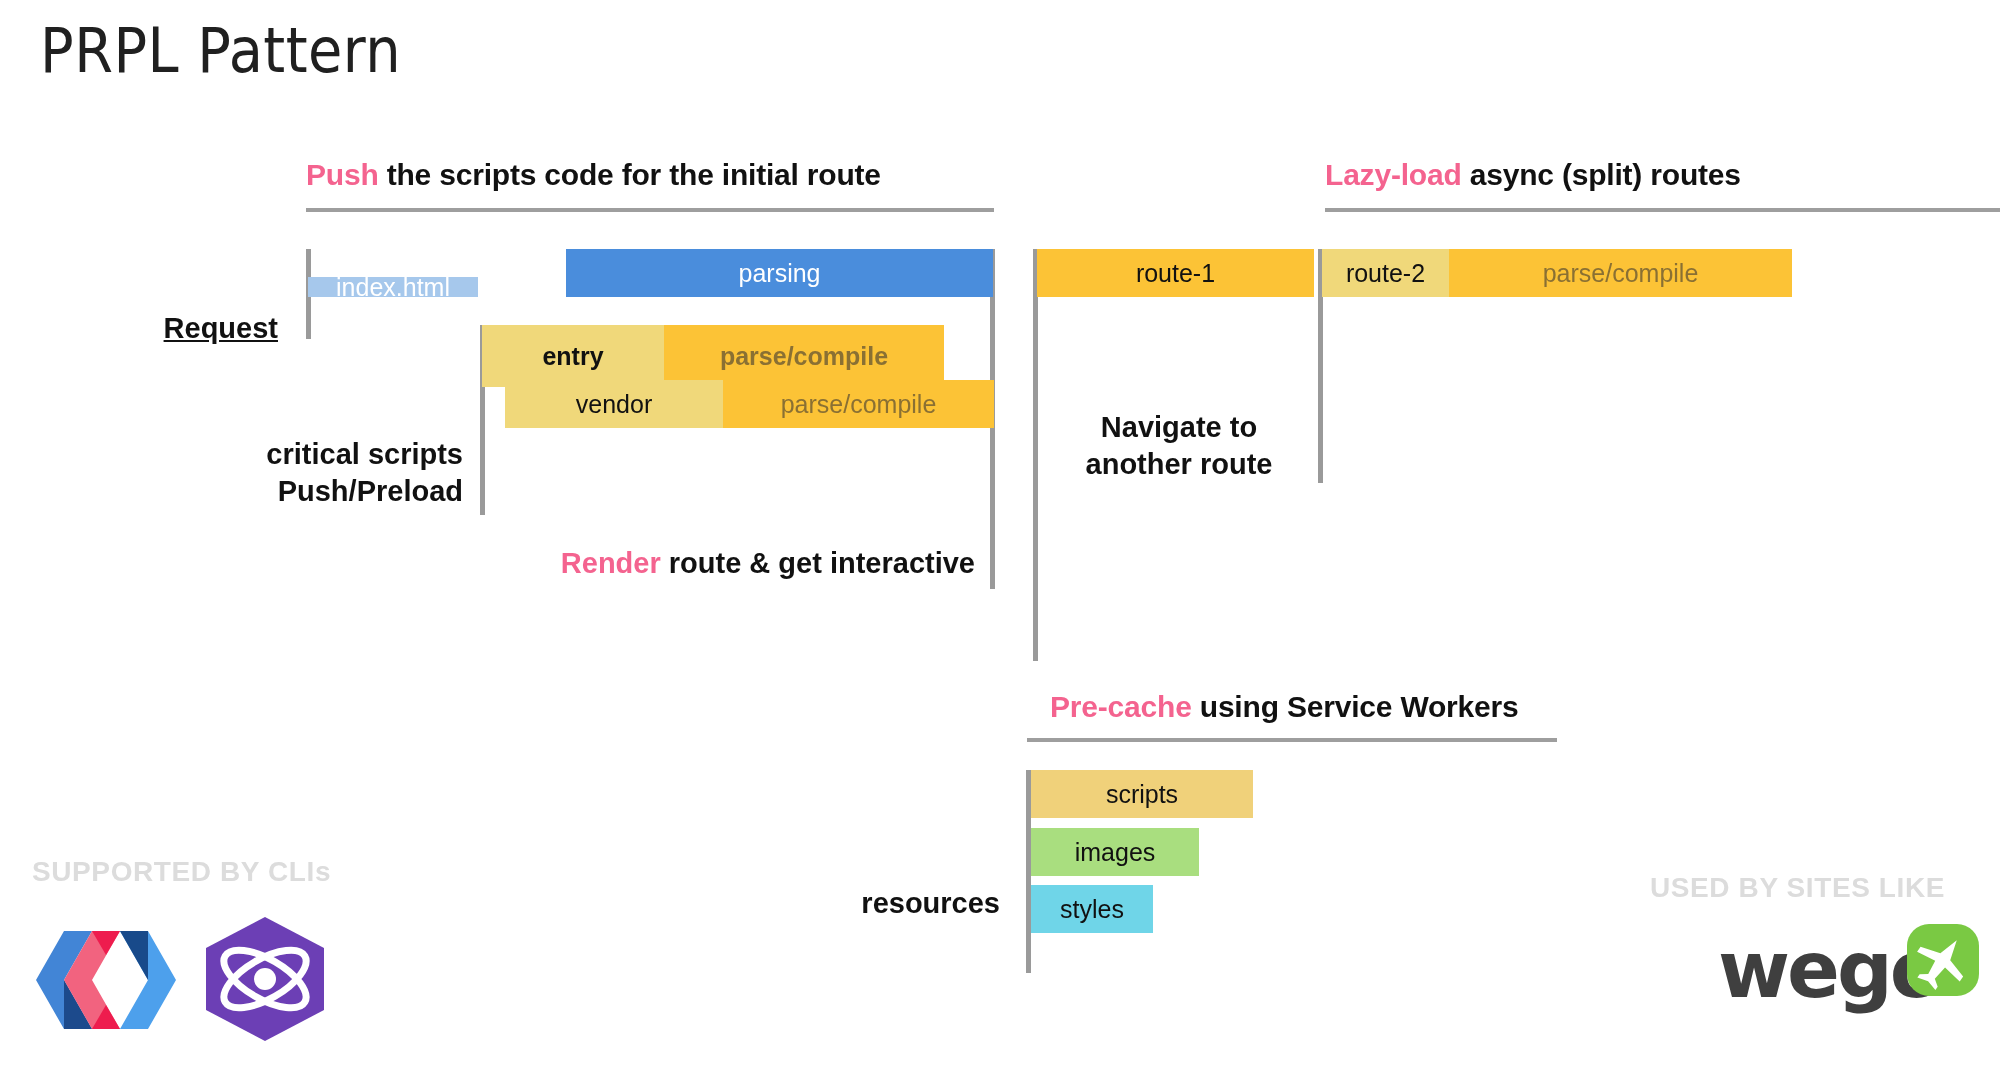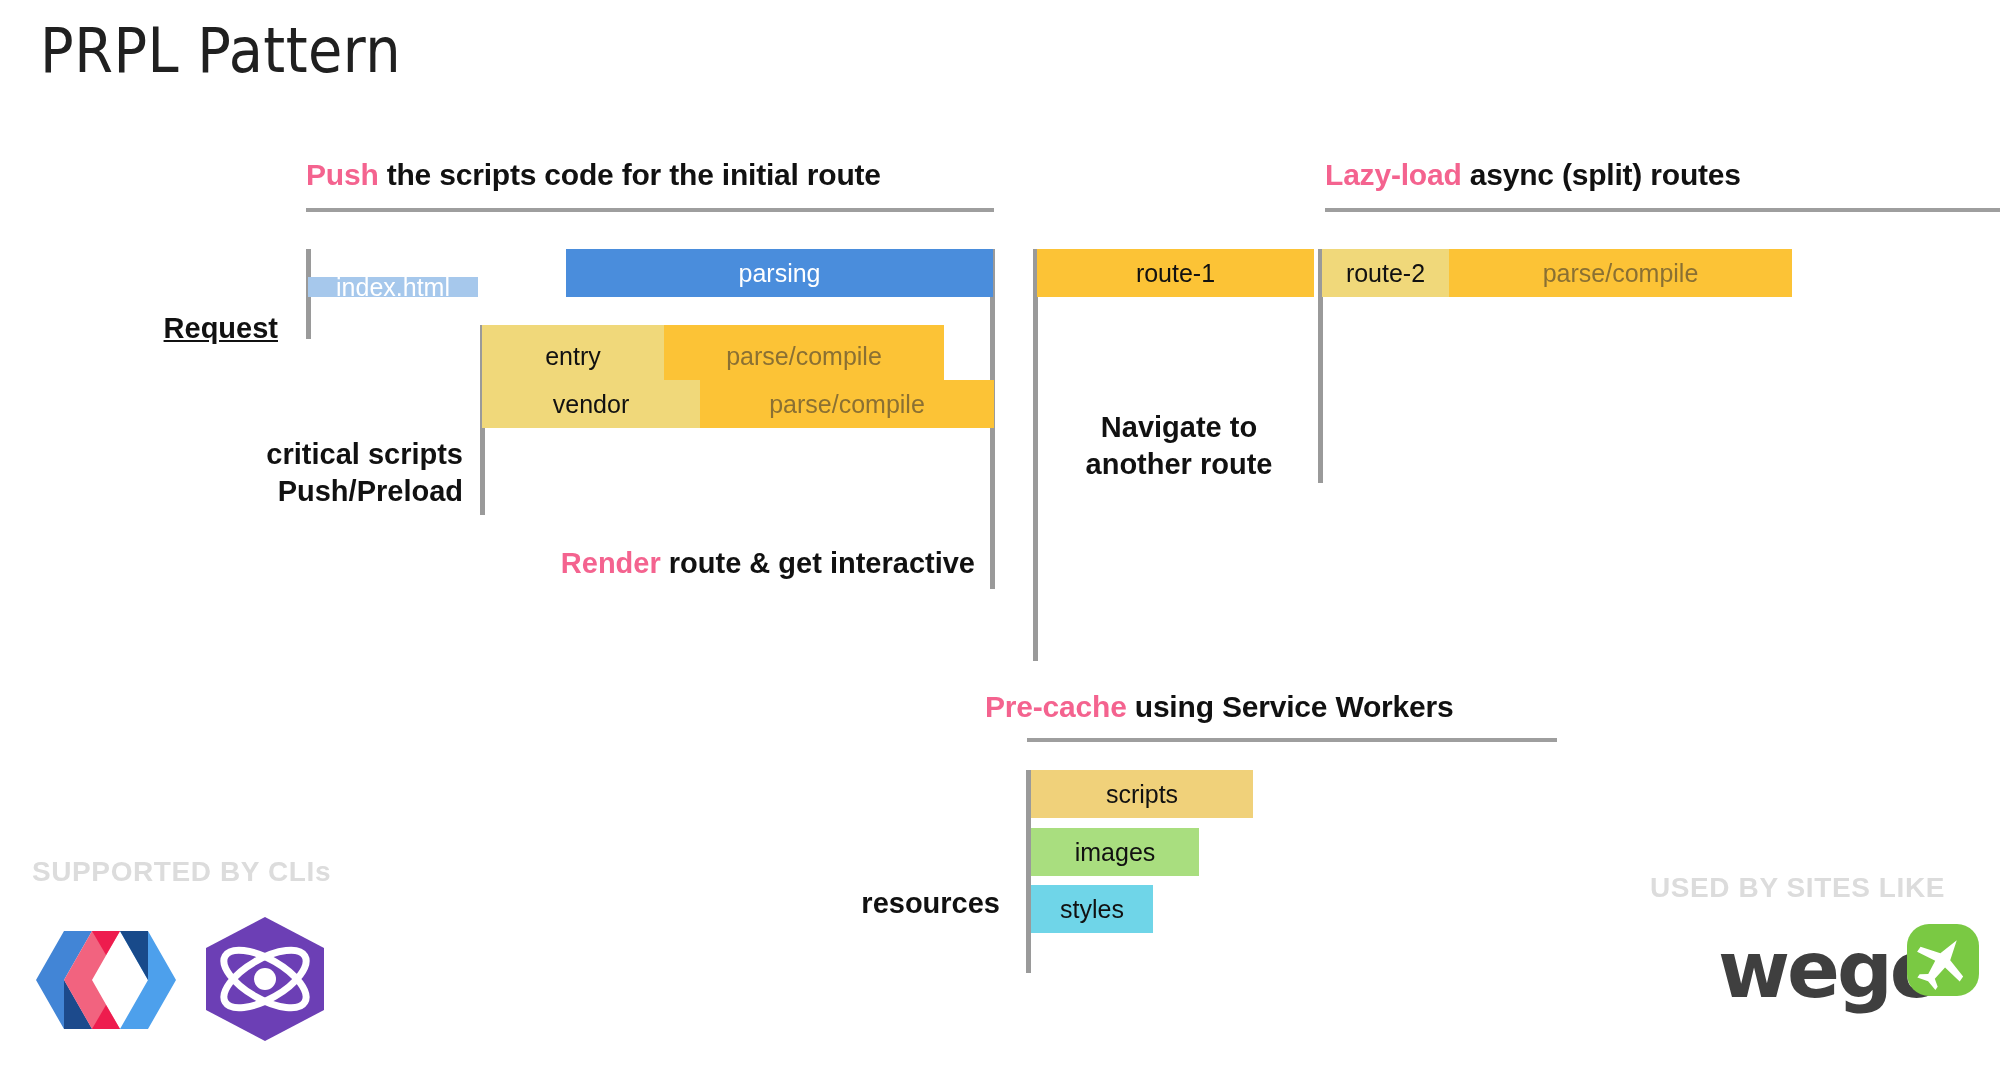--- a/index.html
+++ b/index.html
@@ -133,27 +133,27 @@
   <div class="vline" style="left:1033px; top:249px; height:412px;"></div>
 
   <div class="bar" style="left:308px; top:249px; width:170px; height:48px;">
     <div class="seg blue-light" style="flex:1 1 100%;margin-top:28px;">index.html</div>
   </div>
 
   <div class="bar" style="left:566px; top:249px; width:427px; height:48px;">
     <div class="seg blue" style="flex:1 1 100%;">parsing</div>
   </div>
 
-  <div class="bar" style="left:482px; top:325px; width:462px; height:62px;">
+  <div class="bar" style="left:482px; top:325px; width:462px; height:62px;font-weight:bold;">
     <div class="seg gold-light" style="width:182px;">entry</div>
     <div class="seg amber" style="flex:1 1 auto;">parse/compile</div>
   </div>
 
   <div class="bar" style="left:482px; top:380px; width:512px; height:48px;">
-    <div class="seg gold-light" style="width:218px;">vendor</div>
+    <div class="seg gold-light" style="width:218px;margin-left:23px;">vendor</div>
     <div class="seg amber" style="flex:1 1 auto;">parse/compile</div>
   </div>
 
   <div class="row-label right" style="left:28px; top:310px; width:250px;text-decoration:underline;">Request</div>
 
   <div class="row-label right" style="left:140px; top:436px; width:323px;">
     <div>critical scripts</div>
     <div>Push/Preload</div>
   </div>
 
@@ -176,21 +176,21 @@
   <div class="bar" style="left:1322px; top:249px; width:470px; height:48px;">
     <div class="seg gold-light" style="width:127px;">route-2</div>
     <div class="seg amber" style="flex:1 1 auto;">parse/compile</div>
   </div>
 
   <div class="row-label center" style="left:1040px; top:409px; width:278px;">
     <div>Navigate to</div>
     <div>another route</div>
   </div>
 
-  <div class="section-head" style="left:985px; top:690px;">
+  <div class="section-head" style="left:1050px; top:690px;">
     <span class="kw">Pre-cache</span><span> using Service Workers</span>
   </div>
   <div class="rule" style="left:1027px; top:738px; width:530px;"></div>
 
   <div class="vline" style="left:1026px; top:770px; height:203px;"></div>
 
   <div class="bar" style="left:1031px; top:770px; width:222px; height:48px;">
     <div class="seg gold" style="flex:1 1 100%;">scripts</div>
   </div>
 

